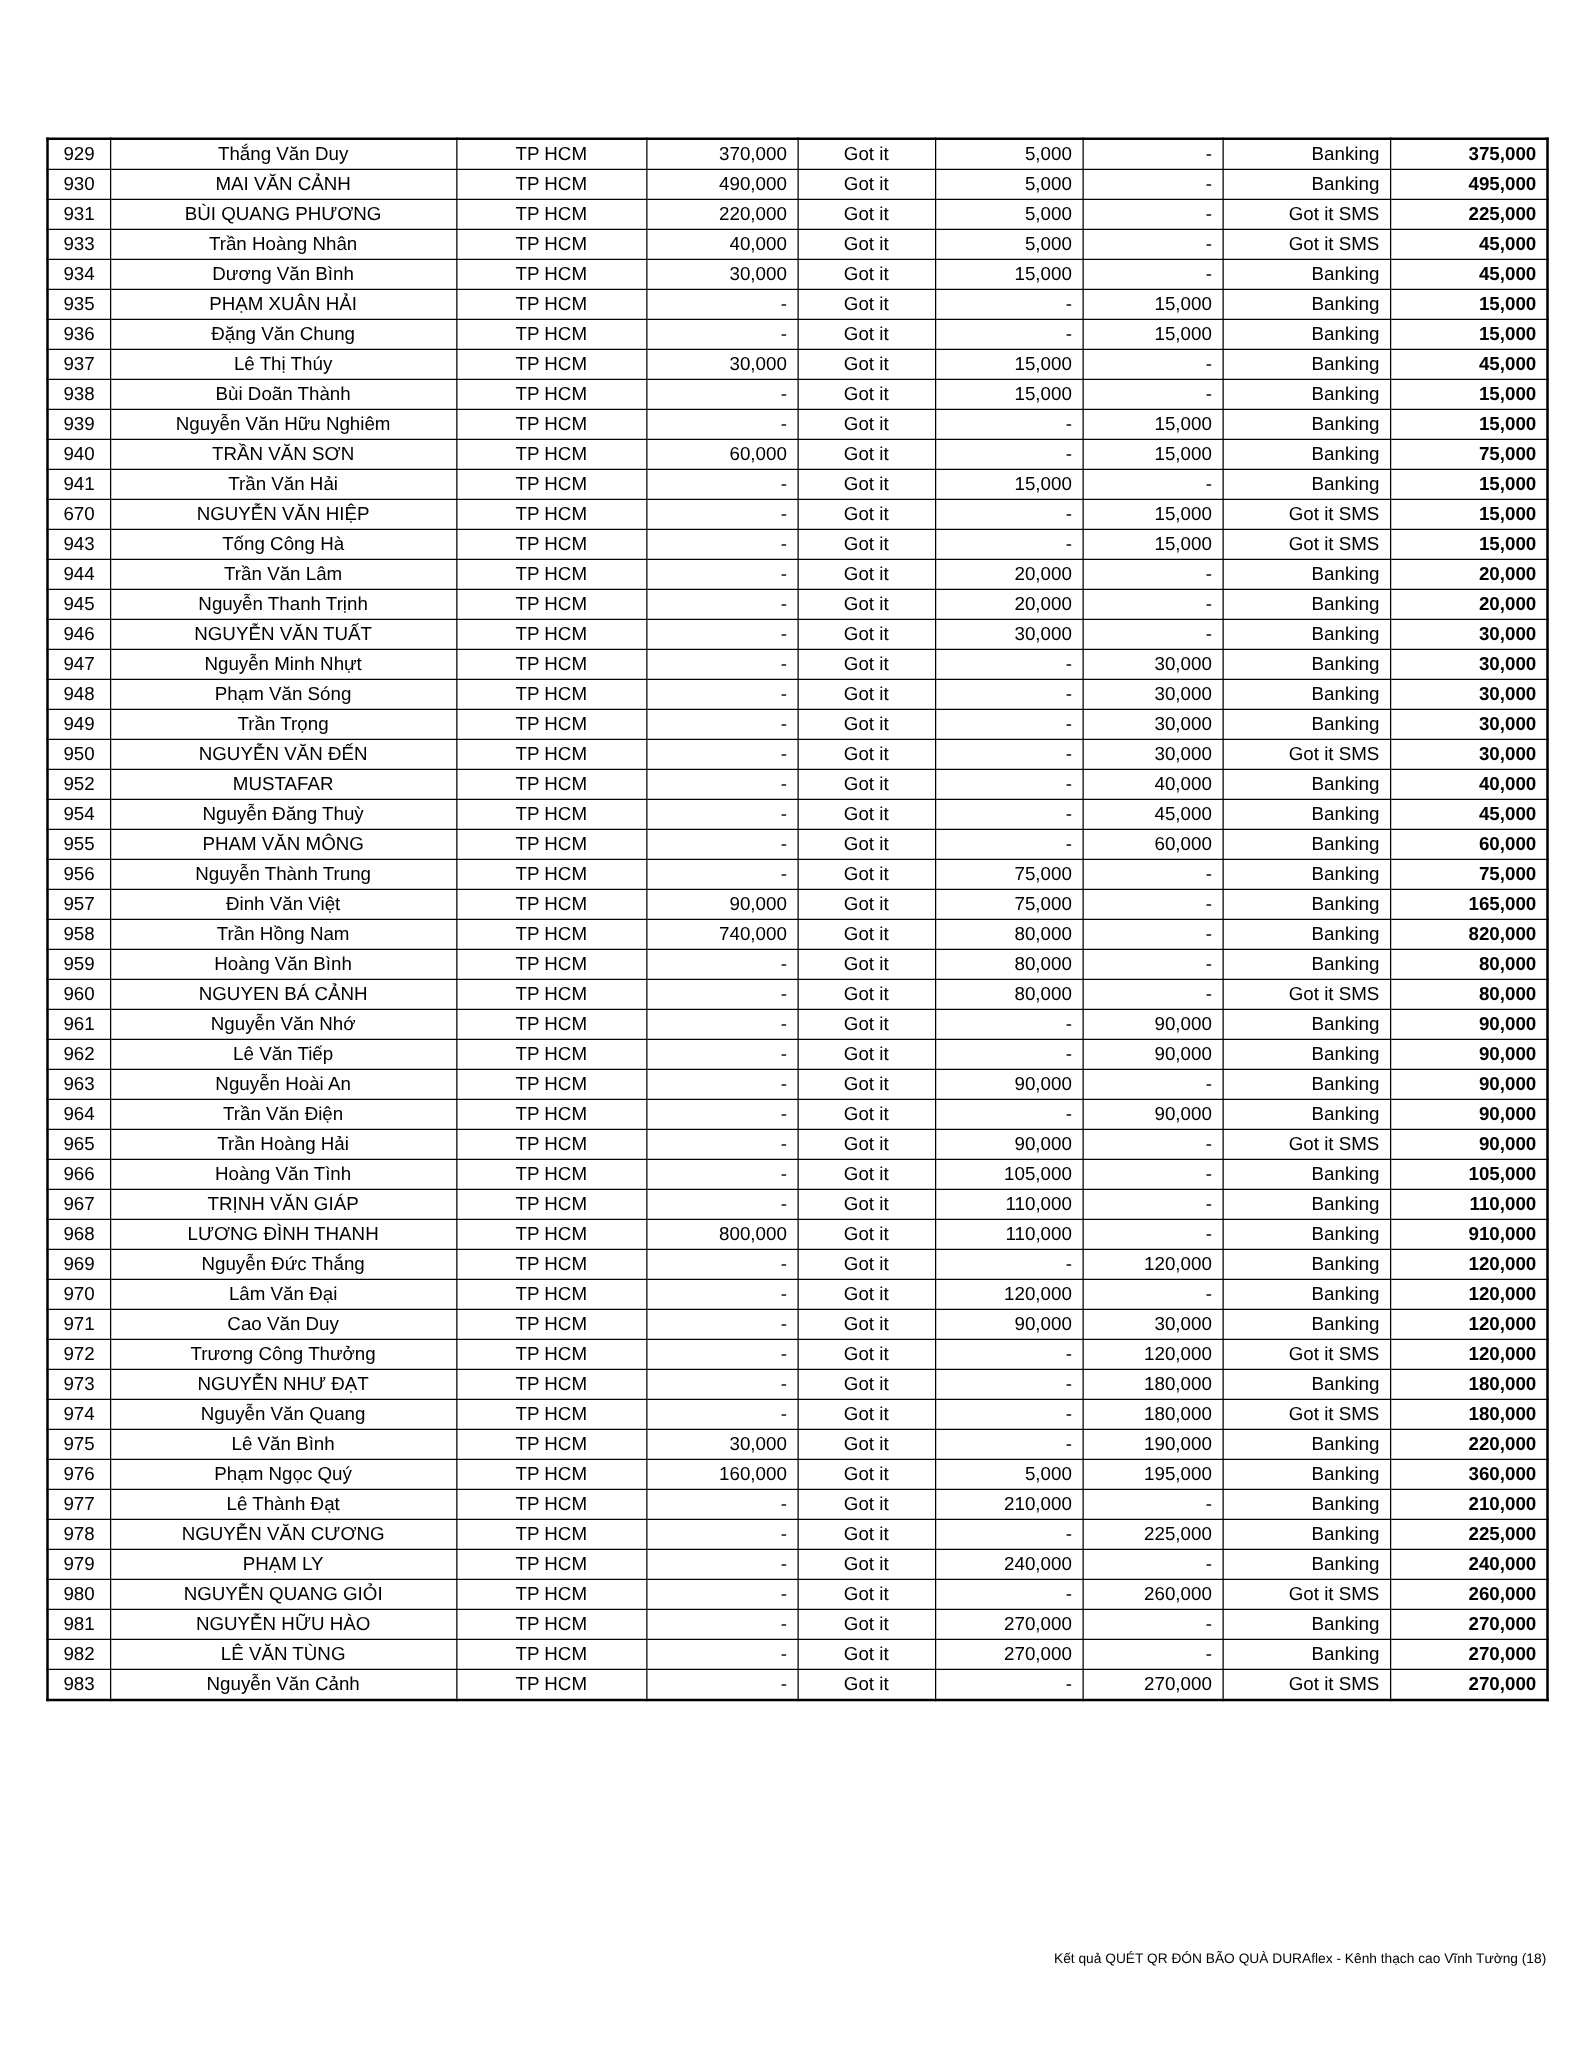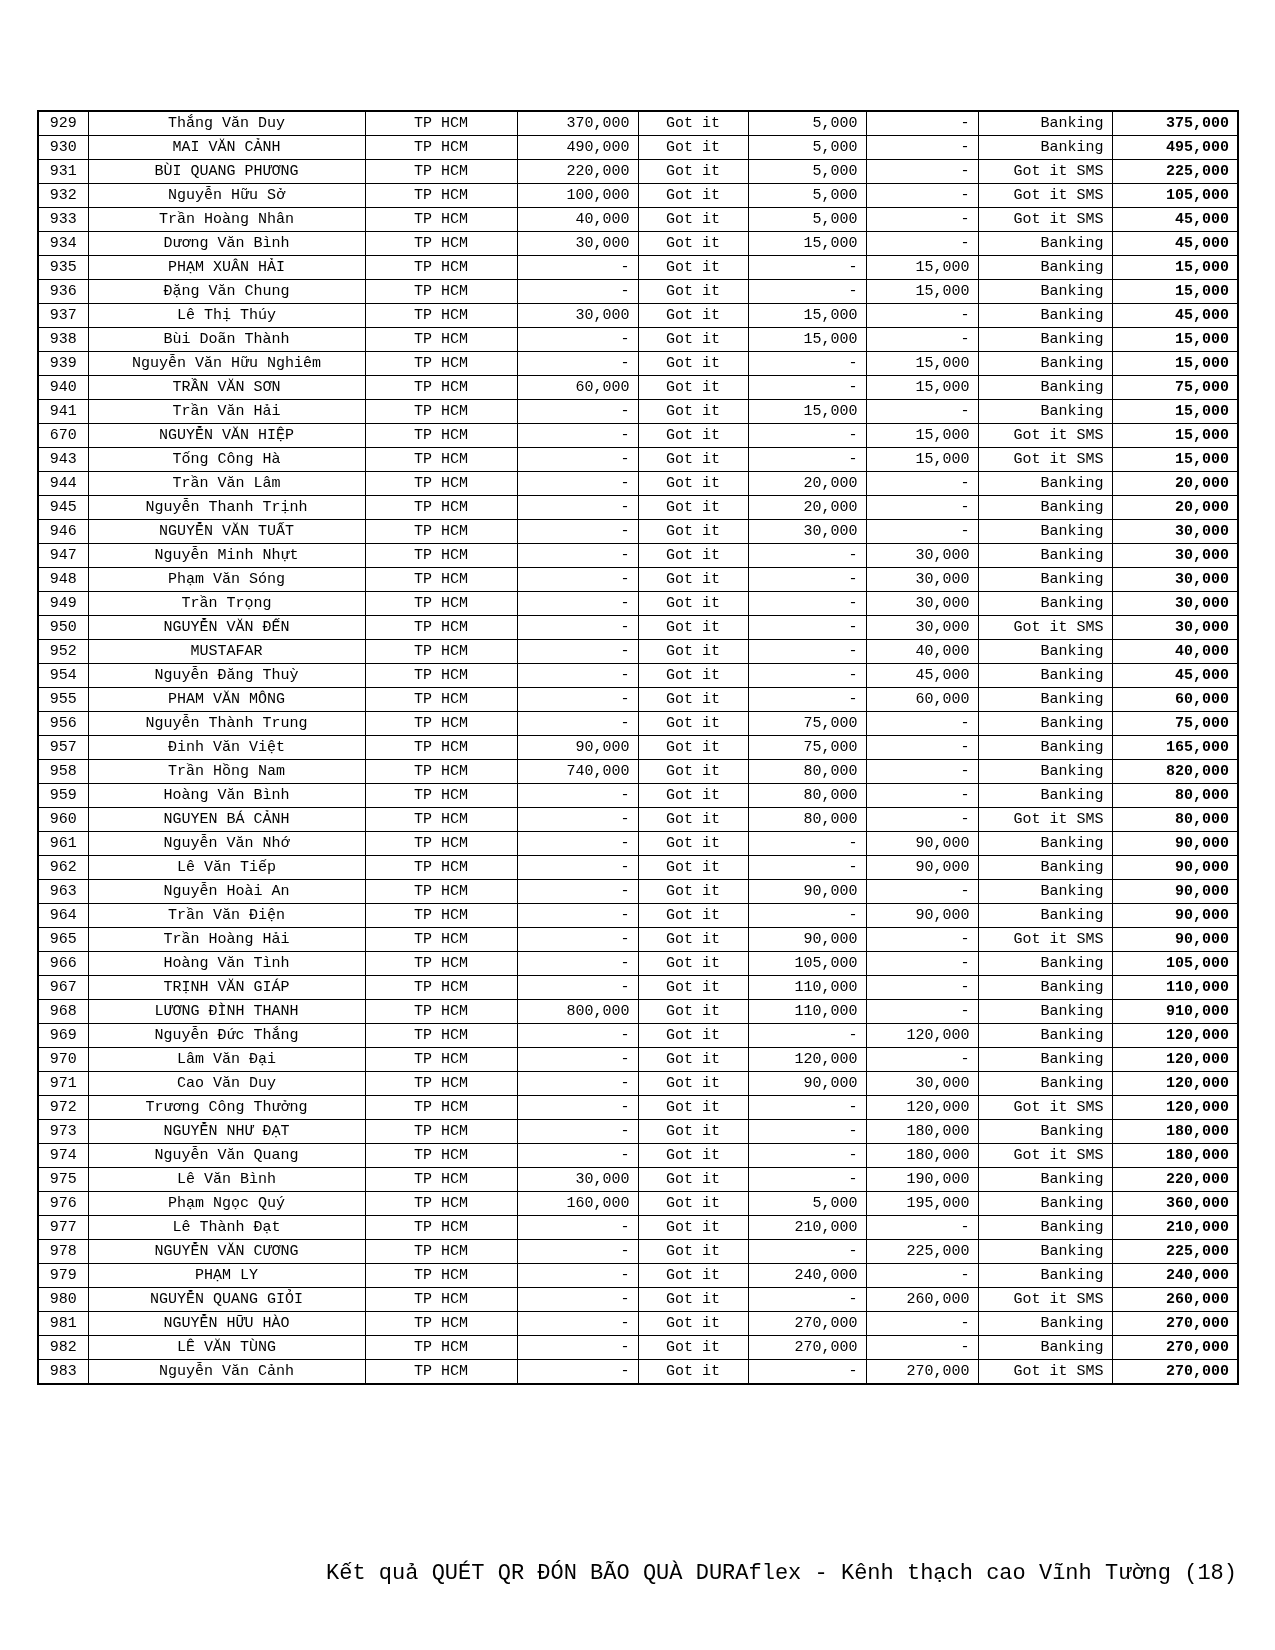--- a/index.html
+++ b/index.html
@@ -1,20 +1,20 @@
 <!DOCTYPE html>
 <html><head>
 <meta charset="utf-8">
 <style>
   html,body{margin:0;padding:0;background:#ffffff;}
   .sheet{
     position:relative;
     width:1275px;height:1650px;
     background:#ffffff;
-    font-family:Liberation Mono, monospace;
+    font-family:Liberation Sans, sans-serif;
     color:#000;
     overflow:hidden;
   }
   table.results{
     position:absolute;
     left:37px;top:110px;
     width:1200px;
     border-collapse:collapse;
     table-layout:fixed;
     border:2px solid #000;
@@ -30,21 +30,21 @@
   }
   td.c-center{text-align:center;padding:0 2px;}
   td.c-right{text-align:right;}
   td.c-left{text-align:right;padding-left:7px;}
   td.bold{font-weight:bold;}
   td.dash{padding-right:28px;}
   .footer-caption{
     position:absolute;
     top:1561px;
     right:38px;
-    font-size:22px;
+    font-size:11px;
     white-space:nowrap;
     color:#000;
     margin-left:35px;
   }
 </style>
 </head>
 <body>
 
 <div class="sheet">
 
@@ -88,31 +88,20 @@
           <td class="c-center">BÙI QUANG PHƯƠNG</td>
           <td class="c-center">TP HCM</td>
           <td class="c-right">220,000</td>
           <td class="c-center">Got it</td>
           <td class="c-right">5,000</td>
           <td class="c-right dash">-</td>
           <td class="c-left">Got it SMS</td>
           <td class="c-right bold">225,000</td>
         </tr>
         <tr>
-          <td class="c-center">932</td>
-          <td class="c-center">Nguyễn Hữu Sở</td>
-          <td class="c-center">TP HCM</td>
-          <td class="c-right">100,000</td>
-          <td class="c-center">Got it</td>
-          <td class="c-right">5,000</td>
-          <td class="c-right dash">-</td>
-          <td class="c-left">Got it SMS</td>
-          <td class="c-right bold">105,000</td>
-        </tr>
-        <tr>
           <td class="c-center">933</td>
           <td class="c-center">Trần Hoàng Nhân</td>
           <td class="c-center">TP HCM</td>
           <td class="c-right">40,000</td>
           <td class="c-center">Got it</td>
           <td class="c-right">5,000</td>
           <td class="c-right dash">-</td>
           <td class="c-left">Got it SMS</td>
           <td class="c-right bold">45,000</td>
         </tr>

